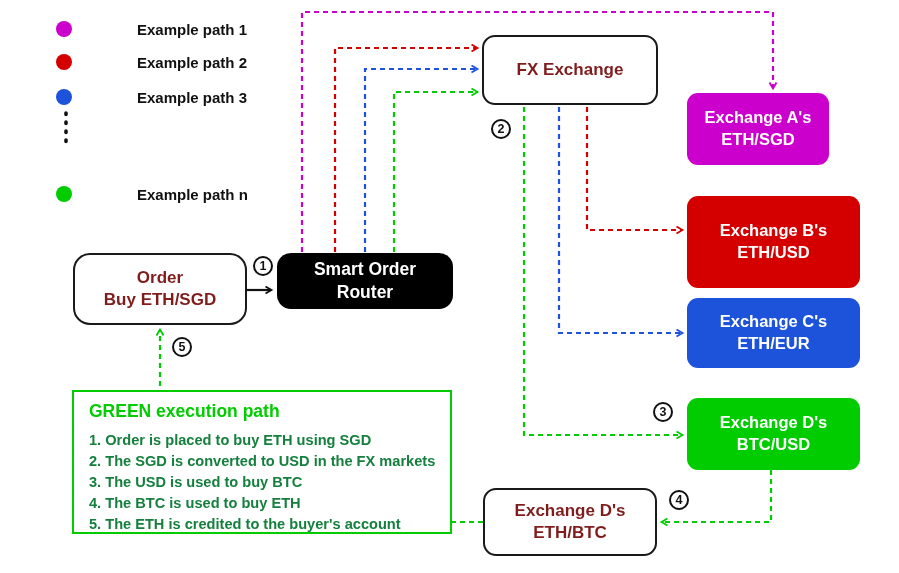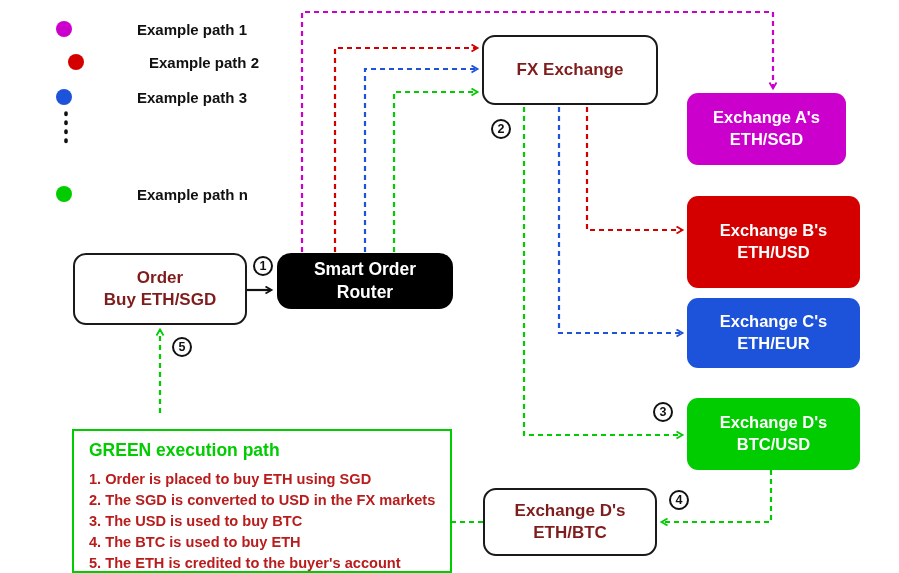--- a/index.html
+++ b/index.html
@@ -38,29 +38,29 @@
   
   .step {
     position:absolute; width:20px; height:20px; box-sizing:border-box;
     border:2px solid #111; border-radius:50%; background:#ffffff;
     display:flex; align-items:center; justify-content:center;
     font-size:12.5px; font-weight:bold; color:#111;
     transform:translate(-50%,-50%);
   }
   
   #green-panel {
-    position:absolute; left:72px; top:429px; width:380px; height:144px;
+    position:absolute; left:72px; top:390px; width:380px; height:144px;
     box-sizing:border-box; background:#ffffff;
     border:2px solid var(--c-green,#00CC00); padding:9px 10px 12px 15px;
   }
   #green-panel .panel-title {
     color:var(--c-green,#00CC00); font-size:17.5px; font-weight:bold; margin-bottom:8px;
   }
   #green-panel .panel-item {
-    color:#b91c1c; font-size:14.6px; font-weight:bold; line-height:21px; white-space:nowrap;
+    color:#15803d; font-size:14.6px; font-weight:bold; line-height:21px; white-space:nowrap;
   }
 </style>
 </head>
 <body>
 
 <div id="canvas">
 
   <svg id="wires" viewBox="0 0 899 573" xmlns="http://www.w3.org/2000/svg">
     <defs>
       <marker id="ah-magenta" markerWidth="10" markerHeight="10" refX="6.5" refY="4.5" orient="auto" markerUnits="userSpaceOnUse">
@@ -103,49 +103,49 @@
     <path class="wire dashed w-green" d="M483,522 L452,522"></path>
 
     <path class="wire dashed w-green" d="M160,413 L160,330" marker-end="url(#ah-green)"></path>
   </svg>
 
   <div>
     <div class="legend-row" style="top:19px;">
       <span class="legend-dot" style="background:var(--c-magenta,#CC00CC);"></span>
       <span class="legend-label">Example path 1</span>
     </div>
-    <div class="legend-row" style="top:52px;margin-left:12px;">
+    <div class="legend-row" style="top:52px;">
       <span class="legend-dot" style="background:var(--c-red,#D40000);"></span>
       <span class="legend-label">Example path 2</span>
     </div>
     <div class="legend-row" style="top:87px;">
       <span class="legend-dot" style="background:var(--c-blue,#1D53DB);"></span>
       <span class="legend-label">Example path 3</span>
     </div>
     <div class="legend-row" style="top:153px;margin-top:31px;">
       <span class="legend-dot" style="background:var(--c-green,#00CC00);"></span>
       <span class="legend-label">Example path n</span>
     </div>
   </div>
 
-  <div class="node node-outline" style="left:73px; top:253px; width:174px; height:72px;">
+  <div class="node node-outline" style="left:73px; top:253px; width:174px; height:72px;border-radius:17px;">
     <span>Order</span>
     <span>Buy ETH/SGD</span>
   </div>
 
   <div class="node node-black" style="left:277px; top:253px; width:176px; height:56px;">
     <span>Smart Order</span>
     <span>Router</span>
   </div>
 
   <div class="node node-outline" style="left:482px; top:35px; width:176px; height:70px;">
     <span>FX Exchange</span>
   </div>
 
-  <div class="node node-filled bg-magenta" style="left:687px; top:93px; width:159px; height:72px;">
+  <div class="node node-filled bg-magenta" style="left:687px; top:93px; width:142px; height:72px;">
     <span>Exchange A's</span>
     <span>ETH/SGD</span>
   </div>
 
   <div class="node node-filled bg-red" style="left:687px; top:196px; width:173px; height:92px;">
     <span>Exchange B's</span>
     <span>ETH/USD</span>
   </div>
 
   <div class="node node-filled bg-blue" style="left:687px; top:298px; width:173px; height:70px;">

